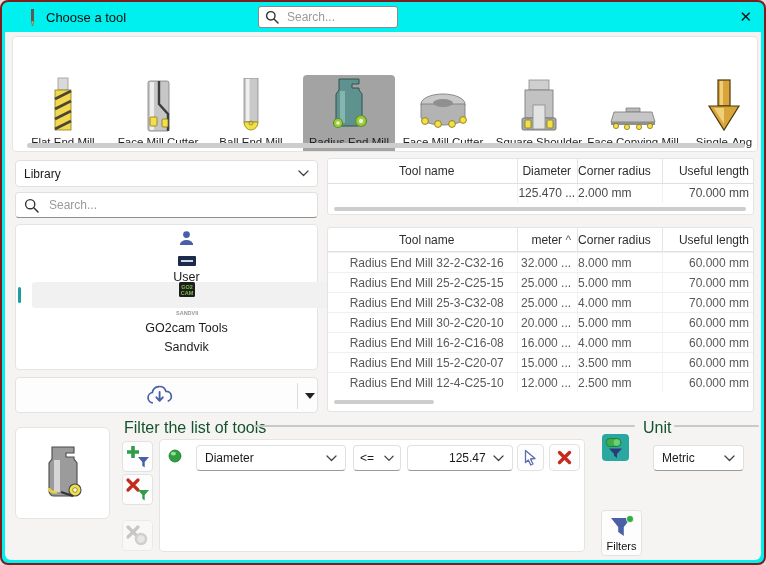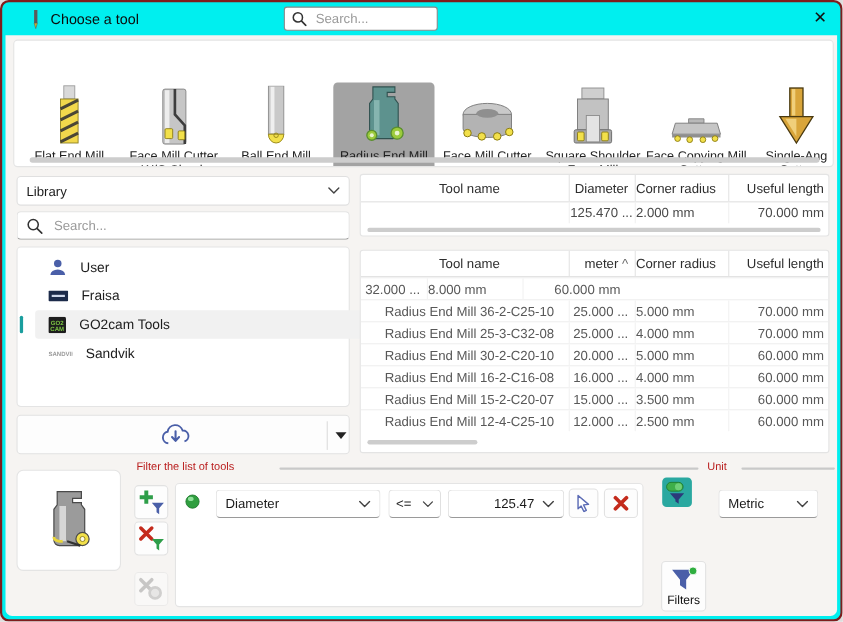--- a/index.html
+++ b/index.html
@@ -28,43 +28,43 @@
          display:flex;align-items:center;justify-content:space-between;padding:0 8px;
          font-size:12px;color:#1a1a1a;box-sizing:border-box;}
   .btn{background:#fdfdfd;border:1px solid #e2e2e2;border-radius:4px;display:flex;
        align-items:center;justify-content:center;box-sizing:border-box;}
   .search-field{background:#fff;border:1px solid #e0e0e0;border-bottom:1.5px solid #8f8f8f;border-radius:4px;
                 display:flex;align-items:center;padding:0 8px;gap:8px;box-sizing:border-box;}
   .search-field input{border:none;outline:none;background:transparent;font-size:12px;width:100%;
                       font-family:"Liberation Sans",sans-serif;color:#333;}
   .search-field input::placeholder{color:#9a9a9a;}
   
-  .lib-item{left:16px;width:297px;height:26px;display:flex;align-items:center;gap:12px;
-            font-size:12.5px;color:#1c1c1c;border-radius:3px;padding-left:12px;box-sizing:border-box;}
+  .lib-item{left:16px;width:297px;height:26px;display:flex;align-items:center;gap:24px;
+            font-size:12.5px;color:#1c1c1c;border-radius:3px;padding-left:12px;box-sizing:border-box;flex-direction:column;}
   .lib-item.sel{background:#f1f1f1;}
   .sel-bar{left:15px;width:3px;height:16px;background:#1a9e9e;border-radius:2px;}
   
   .trow{display:flex;box-sizing:border-box;}
   .tc{box-sizing:border-box;white-space:nowrap;overflow:hidden;}
   .c1{width:195px;padding-left:8px;text-align:center;}
   .c2{width:61px;padding-right:6px;text-align:right;}
   .c3{width:87px;padding-right:6px;text-align:left;}
   .c4{width:92px;padding-right:4px;text-align:right;}
   .thead{height:25px;line-height:25px;font-size:12px;color:#2e2e2e;border-bottom:1px solid #e0e0e0;}
   .thead .tc{border-right:1px solid #e4e4e4;}
   .thead .tc.c4{border-right:none;}
   .drow{height:19px;line-height:19px;font-size:12px;color:#4a4a4a;}
   .drow .tc{border-right:1px solid #f0f0f0;}
   .drow .tc.c4{border-right:none;}
   .lrow{height:20px;line-height:20px;font-size:12px;color:#585858;border-top:1px solid #efefef;}
   .lrow:first-of-type{border-top:none;}
   .lrow .tc{border-right:1px solid #f2f2f2;}
   .lrow .tc.c4{border-right:none;}
   
-  .grp-label{font-size:10px;color:#b91c1c;}
+  .grp-label{font-size:16px;color:#14532d;}
   .grp-line{height:2px;background:#c9c9c9;border-radius:1px;}
   
   .teal-btn{background:#2aa8a0;border:none;border-radius:4px;display:flex;align-items:center;
             justify-content:center;}
   .filters-btn{display:flex;flex-direction:column;align-items:center;justify-content:center;gap:2px;}
   .filters-btn .flabel{font-size:11px;color:#111;}
   .op-text{font-size:12px;color:#1a1a1a;}
 </style>
 </head>
 <body>
@@ -292,26 +292,27 @@
 
   <div class="abs panel" style="left:325px;top:225px;width:427px;height:185px;overflow:hidden;border-radius:3px;">
     <div class="trow thead" style="height:24px;line-height:24px;">
       <span class="tc c1">Tool name</span>
       <span class="tc c2"><span>meter</span>&nbsp;<span style="color:#666;">^</span></span>
       <span class="tc c3">Corner radius</span>
       <span class="tc c4">Useful length</span>
     </div>
 
     <div class="trow lrow">
+      <span class="tc c1">Radius End Mill 32-2-C32-16</span>
       <span class="tc c2">32.000 ...</span>
       <span class="tc c3">8.000 mm</span>
       <span class="tc c4">60.000 mm</span>
     </div>
     <div class="trow lrow">
-      <span class="tc c1">Radius End Mill 36-2-C25-10</span>
+      <span class="tc c1">Radius End Mill 25-2-C25-15</span>
       <span class="tc c2">25.000 ...</span>
       <span class="tc c3">5.000 mm</span>
       <span class="tc c4">70.000 mm</span>
     </div>
     <div class="trow lrow">
       <span class="tc c1">Radius End Mill 25-3-C32-08</span>
       <span class="tc c2">25.000 ...</span>
       <span class="tc c3">4.000 mm</span>
       <span class="tc c4">70.000 mm</span>
     </div>

